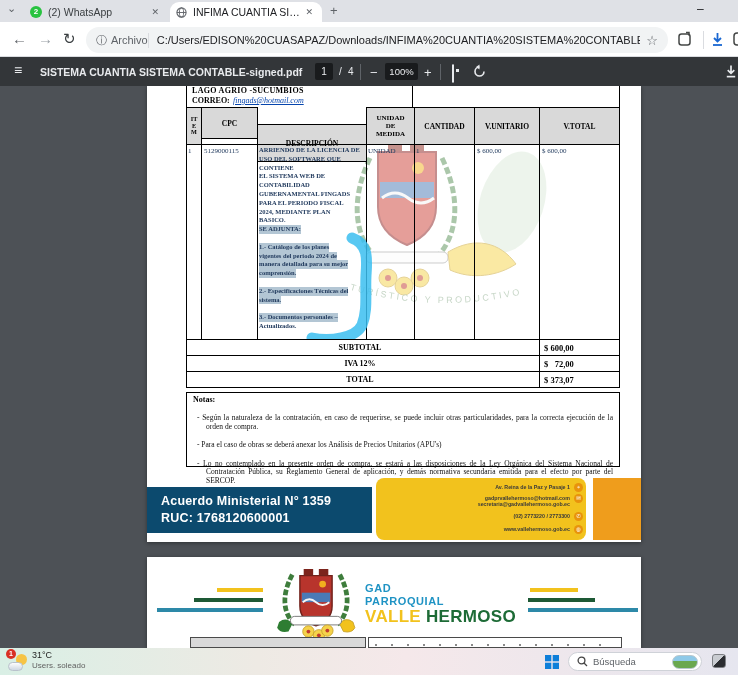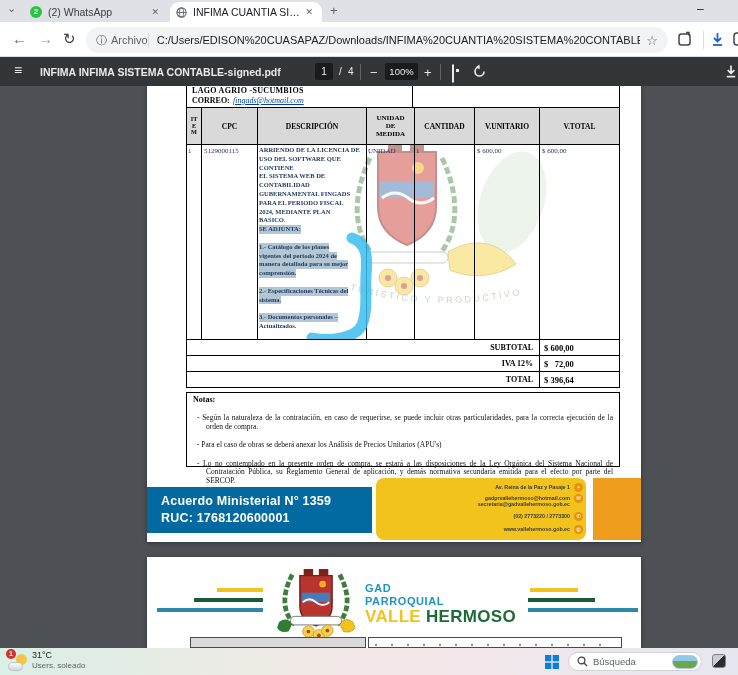--- a/index.html
+++ b/index.html
@@ -48,31 +48,31 @@
     justify-content:center;text-align:center;font-weight:bold;font-family:"Liberation Serif",serif;}
   .cell{position:absolute;border:1px solid #000;}
   .stackltrs{width:8px;word-break:break-all;line-height:6.6px;font-size:6.2px;text-align:center;margin:auto;}
   .navy{color:#233c5f;}
   .dline{font-size:6.5px;line-height:8.8px;font-weight:bold;color:#233c5f;white-space:nowrap;
     font-family:"Liberation Serif",serif;}
   .dline.hl{background:#b3c6d4;display:inline-block;}
   .dlwrap .dline{display:block;}
   .dlwrap .dline.hl{width:max-content;}
   .tot-row{display:flex;border:1px solid #000;margin-top:-1px;height:17px;background:#fff;}
-  .tot-label{flex:1;text-align:right;padding-right:6px;font-weight:bold;font-size:8px;
+  .tot-label{flex:1;text-align:center;padding-right:6px;font-weight:bold;font-size:8px;
     font-family:"Liberation Serif",serif;align-self:center;}
   .tot-val{width:80px;border-left:1px solid #000;padding-left:4px;font-weight:bold;font-size:8.5px;
     font-family:"Liberation Serif",serif;align-self:stretch;display:flex;align-items:center;white-space:pre;}
   .notas{left:39px;top:306px;width:434px;height:75px;border:1px solid #000;padding:2px 6px 0 6px;}
   .notas-title{font-size:8px;font-weight:bold;font-family:"Liberation Serif",serif;}
   .nitem{font-size:7.5px;line-height:8.6px;text-align:justify;font-family:"Liberation Serif",serif;
     padding-left:13px;text-indent:-9px;margin-top:10px;color:#111;}
 
   
-  .f-green{left:0;top:401px;width:225px;height:46px;background:#0369a1;color:#fff;padding:6px 0 0 14px;}
+  .f-green{left:0;top:401px;width:225px;height:46px;background:#0c4a6e;color:#fff;padding:6px 0 0 14px;}
   .f-green div{font-size:12.5px;font-weight:bold;line-height:17px;letter-spacing:.2px;}
   .f-yellow{left:229px;top:392px;width:210px;height:62px;background:#f2c21d;border-radius:8px;}
   .f-orange{left:446px;top:392px;width:48px;height:62px;background:#ef9d1c;}
   .c-row{position:absolute;right:16px;text-align:right;color:#3a3a3a;font-weight:bold;
     font-size:5.3px;line-height:6.2px;}
   .c-icon{position:absolute;right:3px;width:9px;height:9px;border-radius:50%;background:#e8930c;
     color:#fff;font-size:5.5px;line-height:9px;text-align:center;}
 
   
   .deco{position:absolute;height:4px;}
@@ -142,21 +142,21 @@
       <path d="M7.5 1 v8 M4 6 l3.5 3.5 L11 6" fill="none" stroke="#1967d2" stroke-width="1.8"></path>
       <line x1="3" y1="13" x2="12" y2="13" stroke="#1967d2" stroke-width="1.8"></line>
     </svg>
     <svg class="abs" style="left:733px;top:9px;" width="10" height="16" viewBox="0 0 10 16">
       <rect x="1" y="2" width="14" height="12" rx="3" fill="none" stroke="#444746" stroke-width="1.5"></rect>
     </svg>
   </div>
 
   <div class="abs pdfbar">
     <span class="abs" style="left:14px;top:5px;font-size:14px;color:#e8eaed;">≡</span>
-    <span class="abs pdftitle">INFIMA INFIMA SISTEMA CONTABLE-signed.pdf</span>
+    <span class="abs pdftitle">SISTEMA CUANTIA SISTEMA CONTABLE-signed.pdf</span>
     <div class="abs pdfbox" style="left:315px;top:6px;width:18px;height:17px;font-size:10px;line-height:17px;">1</div>
     <span class="abs pdftext" style="left:339px;top:9px;">/</span>
     <span class="abs pdftext" style="left:348px;top:9px;">4</span>
     <span class="abs vdiv" style="left:360px;"></span>
     <span class="abs pdftext" style="left:370px;top:8px;font-size:13px;">−</span>
     <div class="abs pdfbox" style="left:385px;top:6px;width:33px;height:17px;font-size:9.5px;line-height:17px;">100%</div>
     <span class="abs pdftext" style="left:424px;top:8px;font-size:13px;">+</span>
     <span class="abs vdiv" style="left:440px;"></span>
     <span class="abs fit-icon" style="left:452px;top:8px;"></span>
     <svg class="abs" style="left:472px;top:7px;" width="15" height="15" viewBox="0 0 15 15">
@@ -200,22 +200,22 @@
       <span class="bline" style="left:39px;top:0;width:1px;height:21px;"></span>
       <span class="bline" style="left:265px;top:0;width:1px;height:21px;"></span>
       <span class="bline" style="left:472px;top:0;width:1px;height:21px;"></span>
       <div class="abs docserif" style="left:45px;top:0;font-size:8px;font-weight:bold;letter-spacing:.3px;">LAGO AGRIO -SUCUMBIOS</div>
       <div class="abs docserif" style="left:45px;top:10px;font-size:8px;font-weight:bold;">CORREO:</div>
       <div class="abs docserif" style="left:86px;top:10px;font-size:8px;font-style:italic;text-decoration:underline;color:#0645ad;">fingads@hotmail.com</div>
 
       <div class="hcell" style="left:39px;top:21px;width:16px;height:38px;">
           <span class="stackltrs">ITEM</span>
         </div>
-      <div class="hcell" style="left:54px;top:21px;width:57px;height:38px;font-size:7.5px;">CPC</div>
-      <div class="hcell" style="left:110px;top:21px;width:110px;height:38px;font-size:7.5px;">DESCRIPCIÓN</div>
+      <div class="hcell" style="left:54px;top:21px;width:57px;height:32px;font-size:7.5px;">CPC</div>
+      <div class="hcell" style="left:110px;top:38px;width:110px;height:38px;font-size:7.5px;">DESCRIPCIÓN</div>
       <div class="hcell" style="left:219px;top:21px;width:49px;height:38px;font-size:7px;padding:16px 6px;line-height:8px;">UNIDAD DE MEDIDA</div>
       <div class="hcell" style="left:267px;top:21px;width:61px;height:38px;font-size:7.5px;">CANTIDAD</div>
       <div class="hcell" style="left:327px;top:21px;width:66px;height:38px;font-size:7.5px;">V.UNITARIO</div>
       <div class="hcell" style="left:392px;top:21px;width:81px;height:38px;font-size:7.5px;">V.TOTAL</div>
 
       <div class="cell" style="left:39px;top:58px;width:16px;height:196px;"></div>
       <div class="cell" style="left:54px;top:58px;width:57px;height:196px;"></div>
       <div class="cell" style="left:110px;top:58px;width:110px;height:196px;"></div>
       <div class="cell" style="left:219px;top:58px;width:49px;height:196px;"></div>
       <div class="cell" style="left:267px;top:58px;width:61px;height:196px;"></div>
@@ -260,21 +260,21 @@
           <div class="tot-row">
             <div class="tot-label">SUBTOTAL</div>
             <div class="tot-val">$ 600,00</div>
           </div>
           <div class="tot-row">
             <div class="tot-label">IVA 12%</div>
             <div class="tot-val">$   72,00</div>
           </div>
           <div class="tot-row">
             <div class="tot-label">TOTAL</div>
-            <div class="tot-val">$ 396,64</div>
+            <div class="tot-val">$ 373,07</div>
           </div>
         </div>
 
       <div class="abs notas">
         <div class="notas-title">Notas:</div>
         <div>
             <div class="nitem">-  Según la naturaleza de la contratación, en caso de requerirse, se puede incluir otras particularidades, para la correcta ejecución de la orden de compra.</div>
             <div class="nitem">-  Para el caso de obras se deberá anexar los Análisis de Precios Unitarios (APU's)</div>
             <div class="nitem">-  Lo no contemplado en la presente orden de compra, se estará a las disposiciones de la Ley Orgánica del Sistema Nacional de Contratación Pública, su Reglamento General de aplicación, y demás normativa secundaria emitida para el efecto por parte del SERCOP.</div>
           </div>

